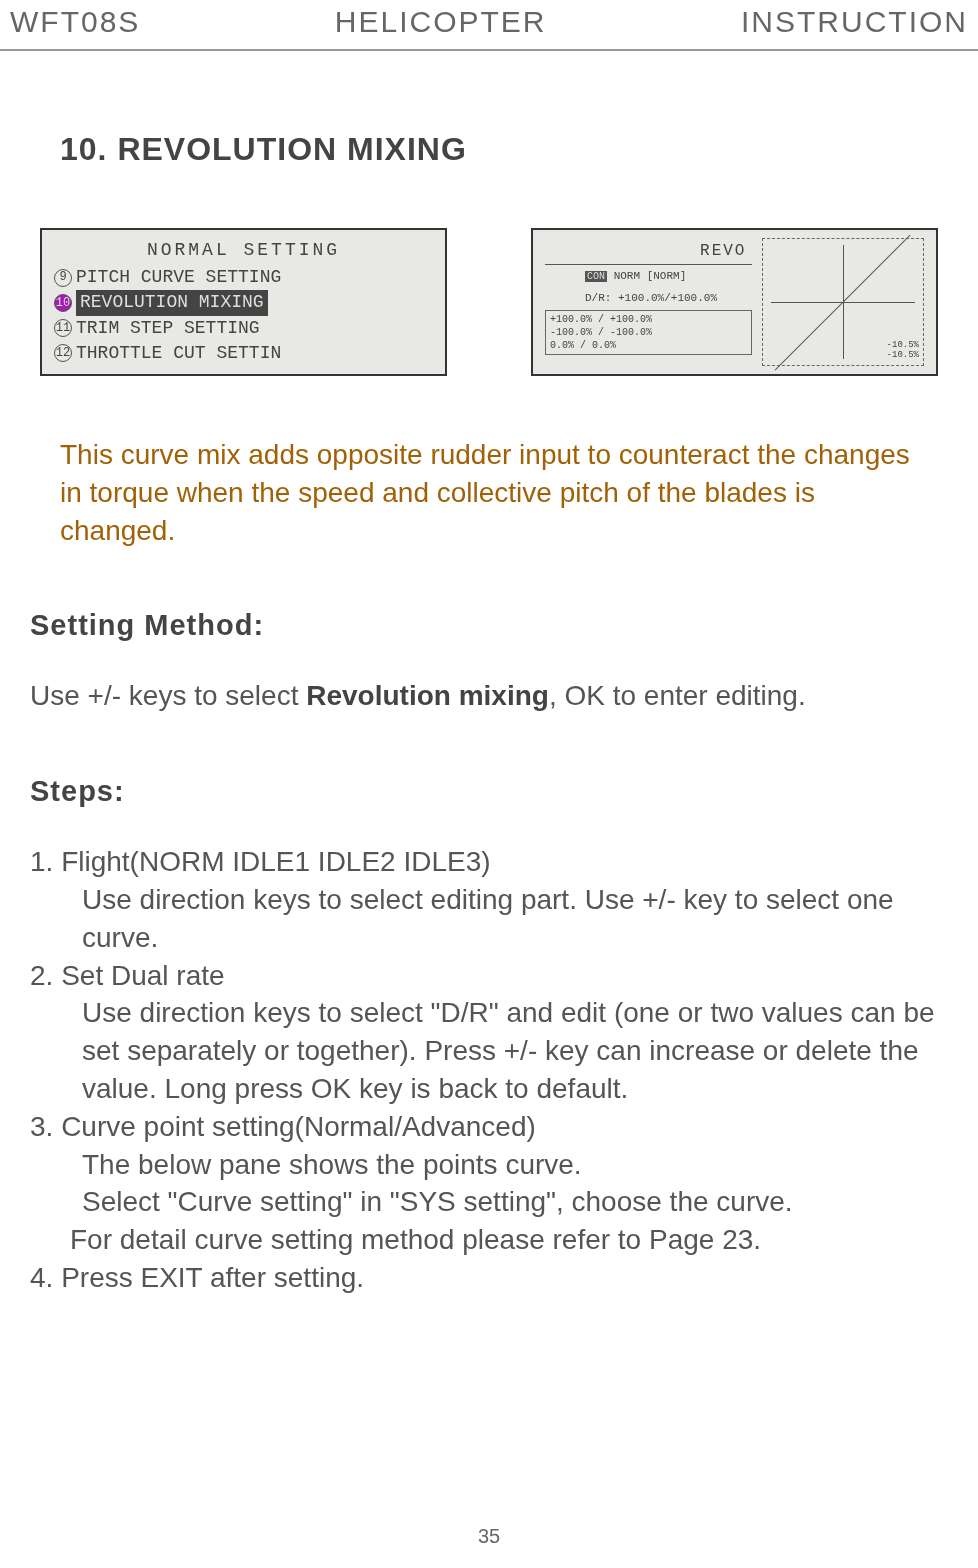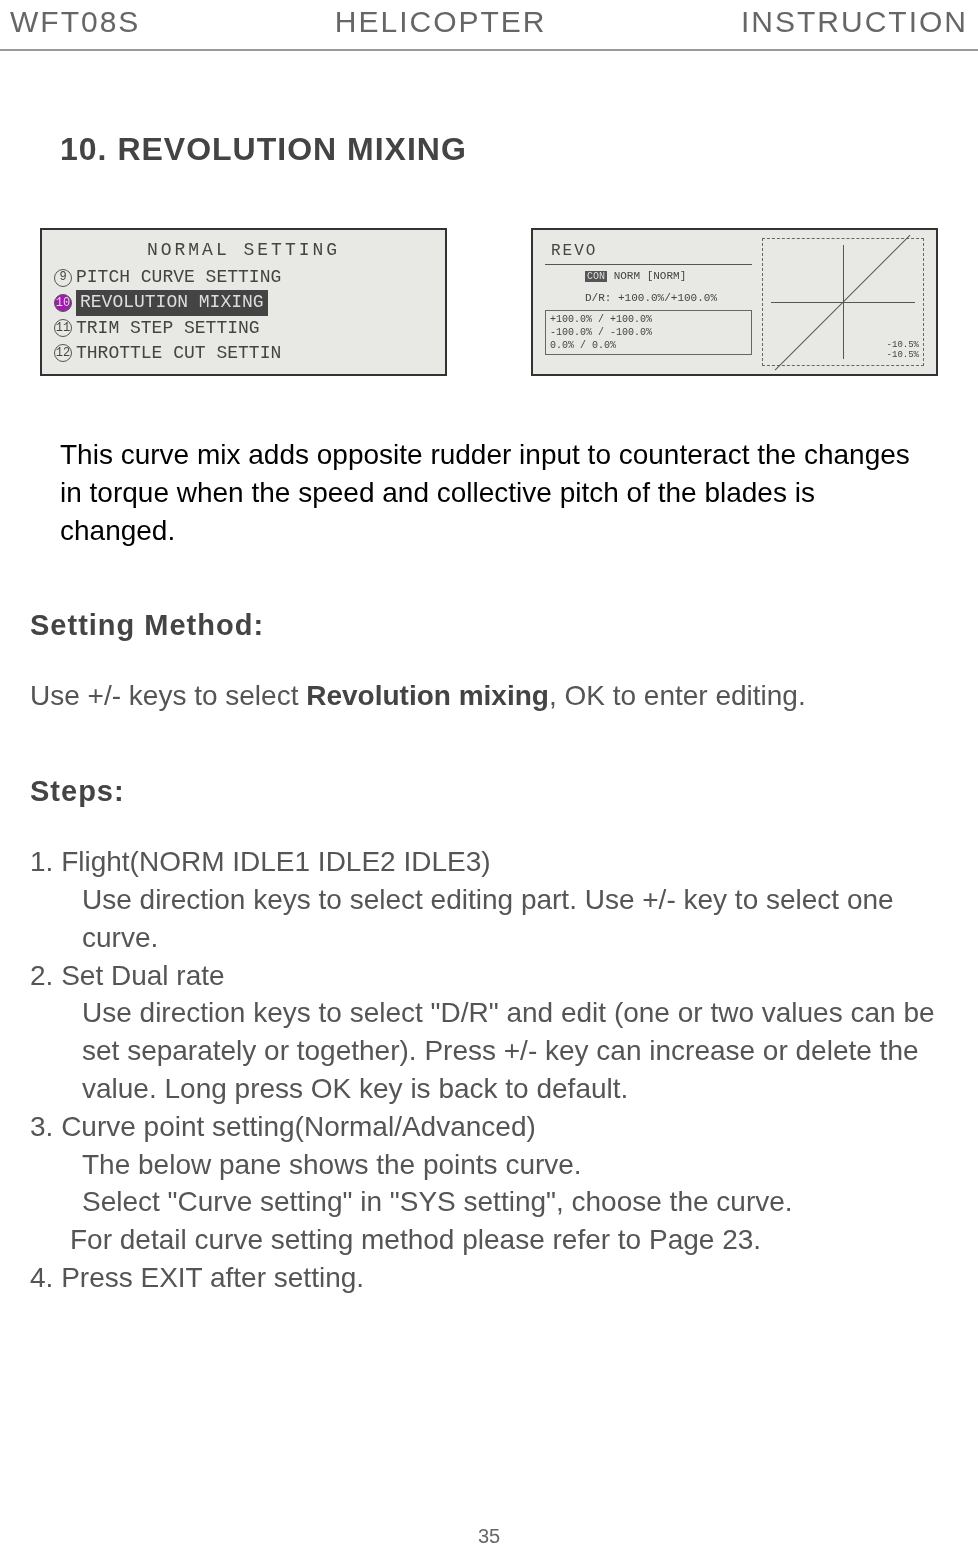--- a/index.html
+++ b/index.html
@@ -92,21 +92,21 @@
     }
     .revo-left {
       flex: 1.3;
       display: flex;
       flex-direction: column;
       gap: 2px;
     }
     .revo-title-box {
       border-bottom: 1px solid #555;
       padding: 2px 6px;
-      text-align: left;
+      text-align: right;
       letter-spacing: 2px;
       font-size: 16px;
     }
     .revo-info {
       font-size: 11px;
       padding: 2px 4px;
       margin-left: 36px;
     }
     .revo-info-badge {
       background: #555;
@@ -156,21 +156,21 @@
       position: absolute;
       bottom: 4px;
       right: 4px;
       font-size: 9px;
       line-height: 1.1;
     }
     .description {
       font-size: 28px;
       line-height: 1.35;
       margin: 20px 30px 60px 30px;
-      color: #000000;
+      color: #a16207;
     }
     .subsection-title {
       font-size: 29px;
       font-weight: bold;
       margin-top: 60px;
       margin-bottom: 35px;
       letter-spacing: 1px;
       color: #444;
     }
     .body-text {

